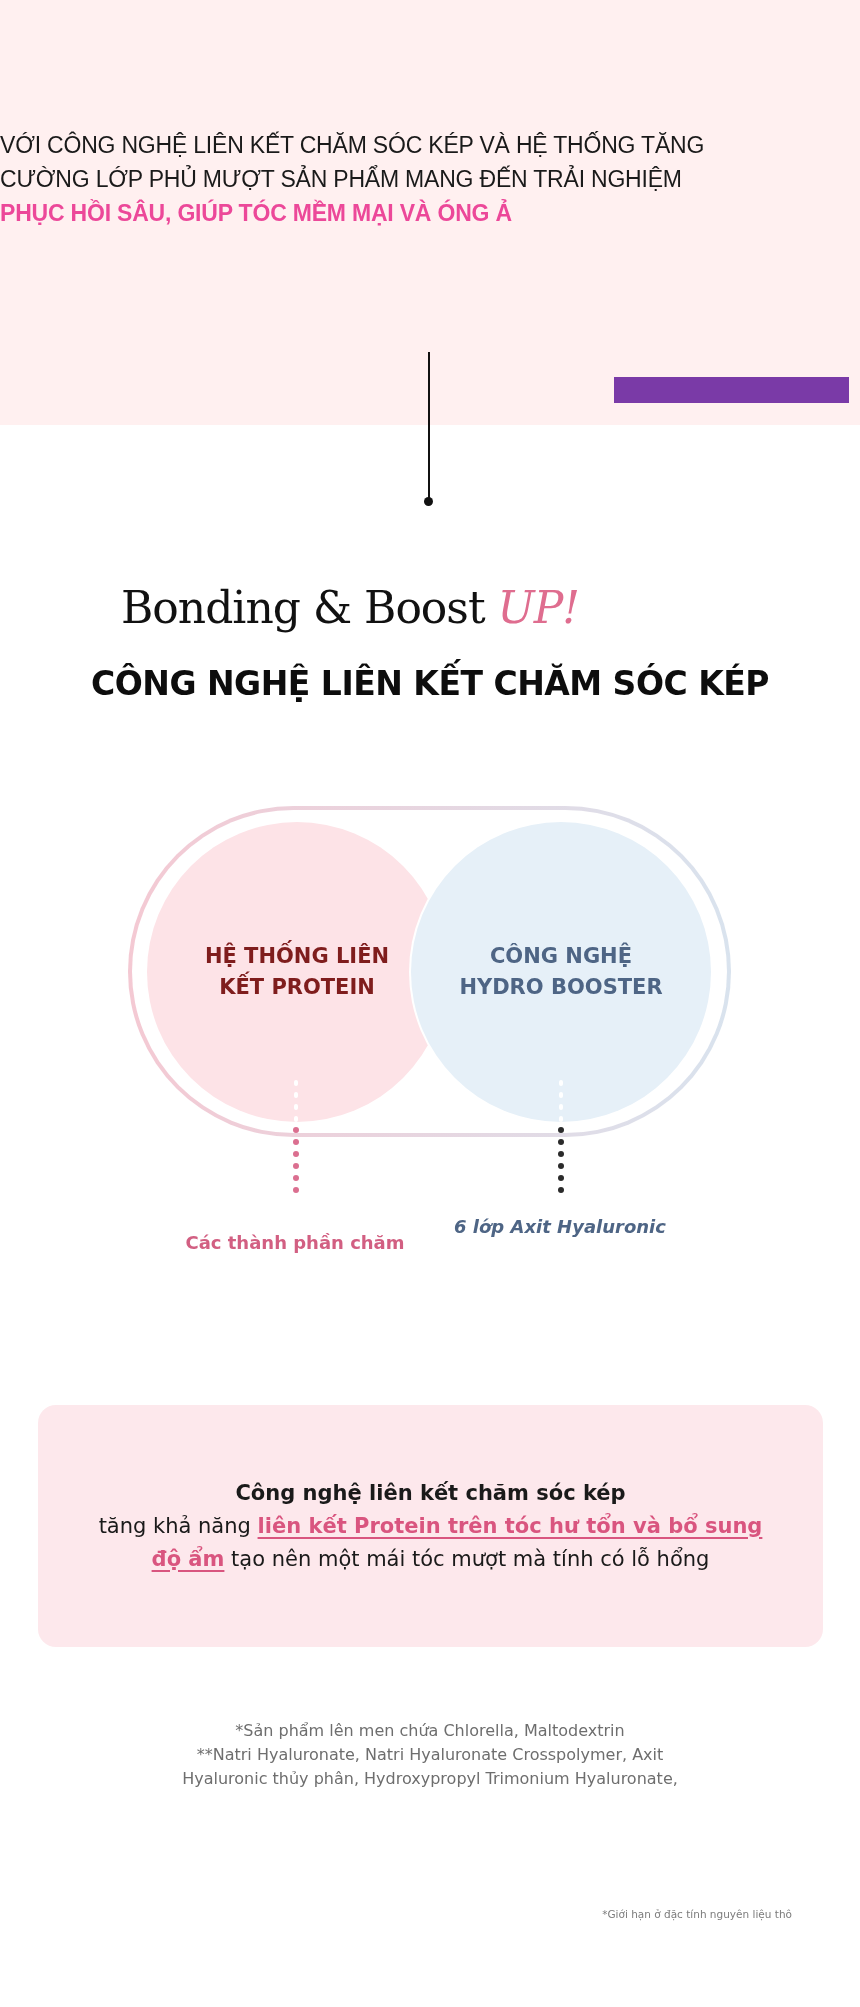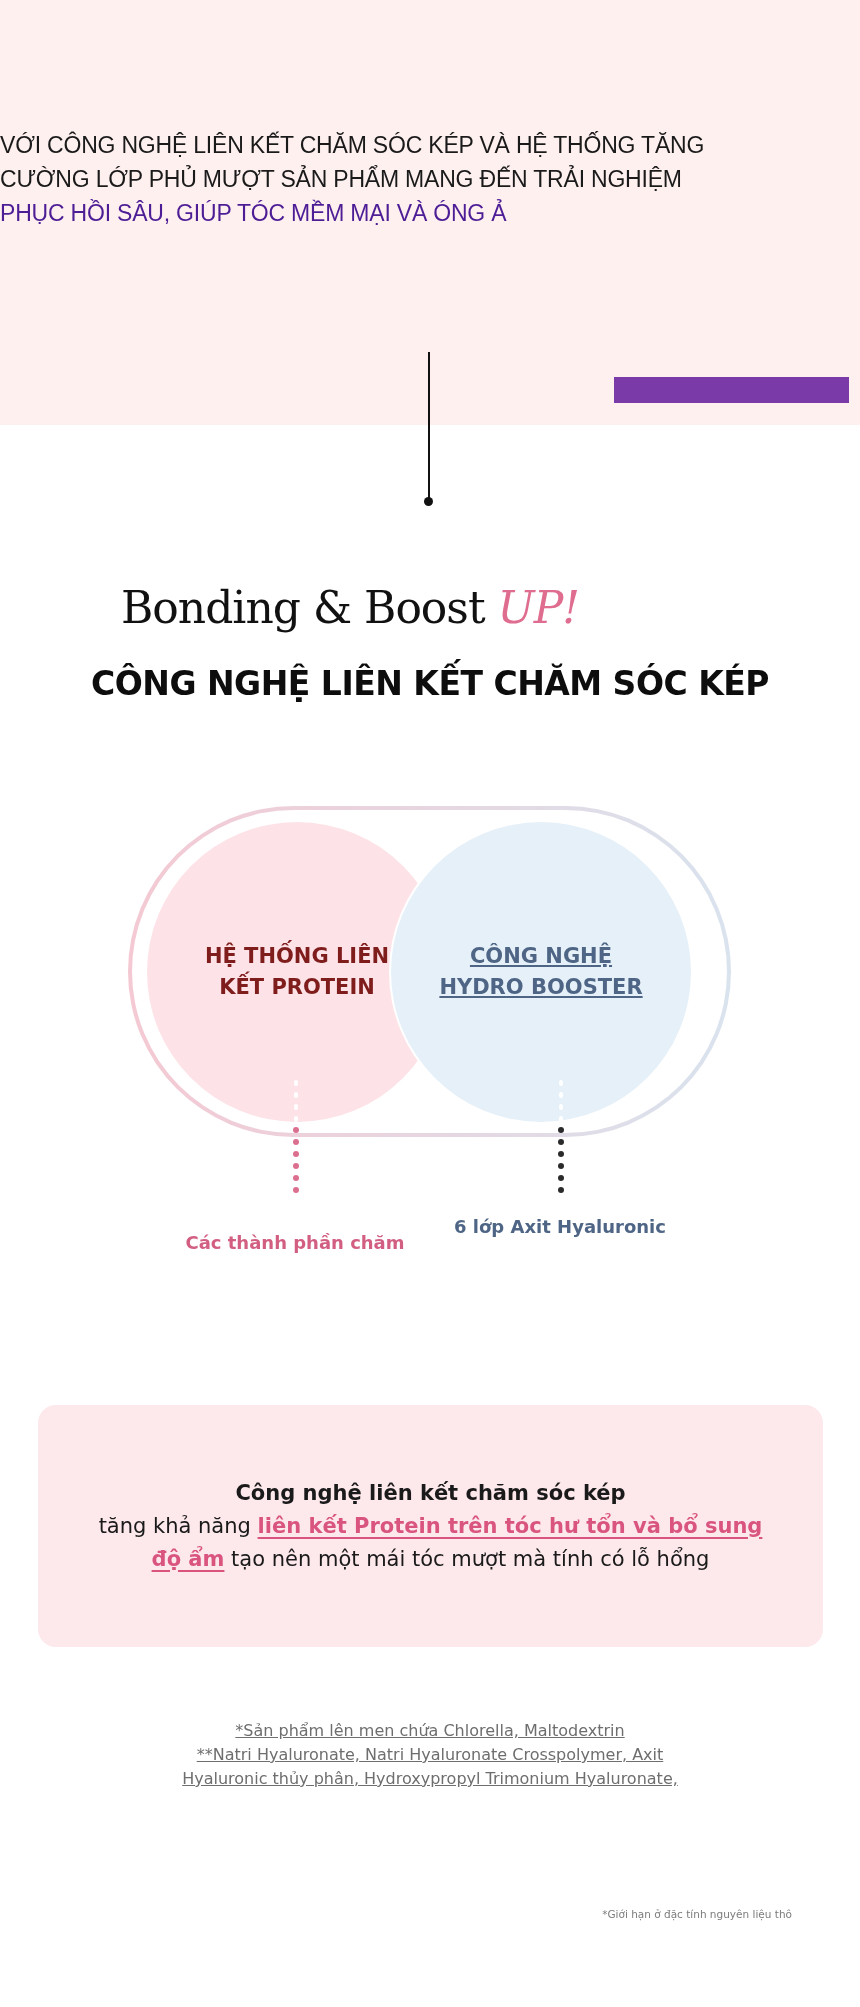--- a/index.html
+++ b/index.html
@@ -2,61 +2,61 @@
 <html><head>
 <meta charset="utf-8">
 <style>
   * { margin: 0; padding: 0; box-sizing: border-box; }
   html, body { width: 860px; height: 2007px; background: #ffffff; overflow: hidden; }
   body { position: relative; font-family: "DejaVu Sans", sans-serif; color: #111; }
 
   .top-band { position: absolute; left: 0; top: 0; width: 860px; height: 425px; background: #fff0f0; }
   .intro { position: absolute; left: 0; top: 128px; width: 860px; text-align: left;
            font-family: "Liberation Sans", sans-serif; font-size: 23px; line-height: 34px; color: #1a1a1a; letter-spacing: -0.2px; }
-  .intro .hl { display: block; color: #4c1d95; font-weight: normal; }
+  .intro .hl { display: block; color: #ec4899; font-weight: bold; }
 
   .purple-bar { position: absolute; left: 614px; top: 377px; width: 235px; height: 26px; background: #7a3aa7; }
   .v-line { position: absolute; left: 428px; top: 352px; width: 2px; height: 148px; background: #111; }
   .v-dot { position: absolute; left: 424px; top: 497px; width: 9px; height: 9px; border-radius: 50%; background: #111; }
 
   .brand-title { position: absolute; left: 0; top: 573px; width: 700px; text-align: center;
                  font-family: "DejaVu Serif", serif; font-size: 44px; line-height: 70px; color: #111; letter-spacing: -1px; }
   .brand-title .accent { color: #df6d8f; font-style: italic; }
   .section-title { position: absolute; left: 0; top: 660px; width: 860px; text-align: center;
                    font-family: "DejaVu Sans", sans-serif; font-weight: bold; font-size: 33px; line-height: 48px; color: #0d0d0d; letter-spacing: -0.5px; }
 
   .capsule { position: absolute; left: 128px; top: 806px; width: 603px; height: 331px; border-radius: 166px;
              border: 4px solid transparent;
              background: linear-gradient(#fff,#fff) padding-box, linear-gradient(90deg,#f4c9d3,#d9e3ee) border-box; }
   .circle { position: absolute; width: 300px; height: 300px; border-radius: 50%; display: flex; align-items: center; justify-content: center; text-align: center;
             font-family: "DejaVu Sans", sans-serif; font-weight: bold; font-size: 21px; line-height: 31px; }
   .circle.left { left: 147px; top: 822px; background: #fde3e7; color: #7f1d1d; }
-  .circle.right { left: 391px; top: 822px; background: #e6f0f8; color: #4e6585; box-shadow: 0 0 0 2px #ffffff; text-decoration: underline; }
+  .circle.right { left: 411px; top: 822px; background: #e6f0f8; color: #4e6585; box-shadow: 0 0 0 2px #ffffff; }
 
   .dots { position: absolute; width: 6px; display: flex; flex-direction: column; gap: 6px; }
   .dots span { width: 6px; height: 6px; border-radius: 50%; display: block; }
   .dots.w-left { left: 293px; top: 1080px; } .dots.w-right { left: 558px; top: 1080px; }
   .dots.white span { background: #ffffff; width: 4px; height: 6px; border-radius: 2px; margin-left: 1px; }
   .dots.c-left { left: 293px; top: 1127px; } .dots.c-right { left: 558px; top: 1127px; }
   .dots.pink span { background: #db6f90; }
   .dots.dark span { background: #2b2b2b; }
 
   .caption { position: absolute; font-family: "DejaVu Sans", sans-serif; font-weight: bold; font-size: 18px; line-height: 28px; text-align: center; }
   .caption.left { left: 150px; top: 1213px; width: 290px; color: #d25f82; margin-top: 16px; }
-  .caption.right { left: 430px; top: 1213px; width: 260px; color: #4e6585; }
+  .caption.right { left: 430px; top: 1213px; width: 260px; color: #4e6585; font-style: italic; }
 
   .summary-box { position: absolute; left: 38px; top: 1405px; width: 785px; height: 242px; border-radius: 18px; background: #fde8ec;
                  display: flex; flex-direction: column; justify-content: center; align-items: center; text-align: center;
                  font-family: "DejaVu Sans", sans-serif; font-size: 21px; line-height: 33px; color: #1a1a1a; padding: 0 50px; }
   .summary-box .s-title { font-weight: bold; }
   .summary-box .s-hl { color: #d9557f; font-weight: bold; text-decoration: underline; text-underline-offset: 4px; }
 
   .notes { position: absolute; left: 120px; top: 1719px; width: 620px; text-align: center;
            font-family: "DejaVu Sans", sans-serif; font-size: 16px; line-height: 24px; color: #6e6e6e; }
-  .notes div { display: block; text-decoration: underline; }
+  .notes div { display: block; }
   .disclaimer { position: absolute; left: 560px; top: 1906px; width: 232px; text-align: right;
                 font-family: "DejaVu Sans", sans-serif; font-size: 10.5px; line-height: 16px; color: #7c7c7c; }
 </style>
 </head>
 <body>
 
 <div class="top-band"></div>
 
 <div class="intro">
   <div>VỚI CÔNG NGHỆ LIÊN KẾT CHĂM SÓC KÉP VÀ HỆ THỐNG TĂNG</div>

